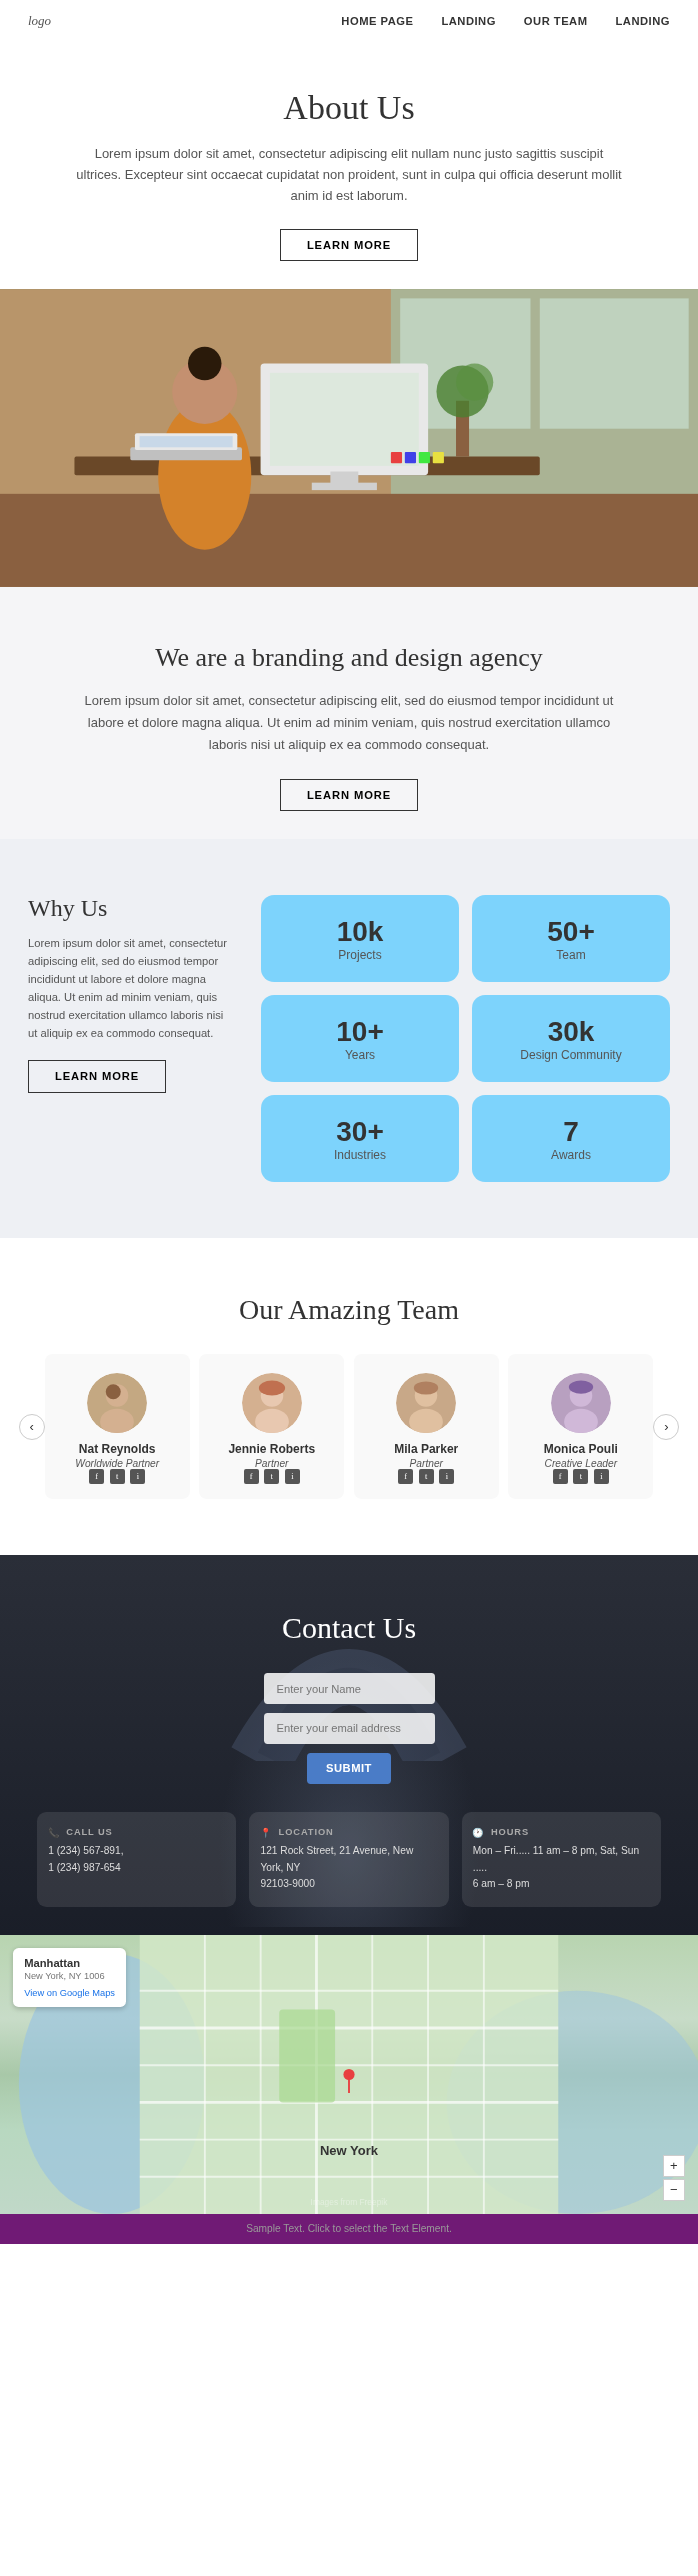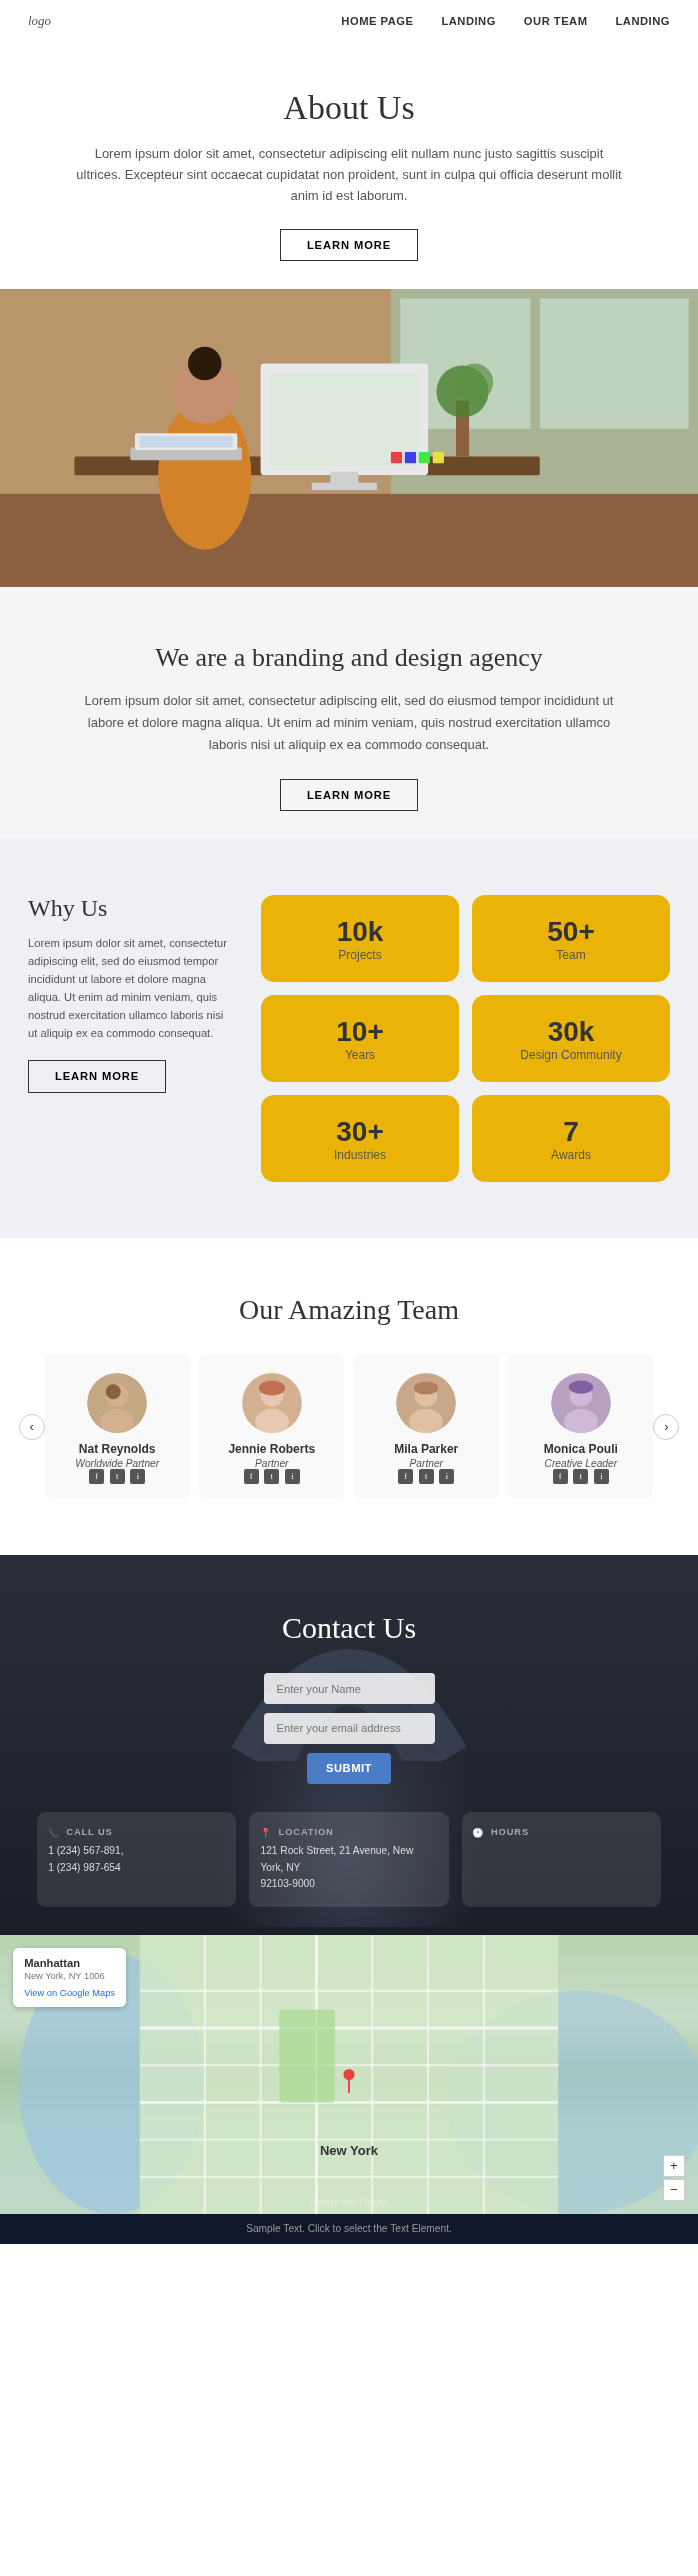--- a/index.html
+++ b/index.html
@@ -72,21 +72,21 @@
     .why-us-section {
       display: flex; padding: 56px 28px; background: #eef0f4; gap: 28px;
     }
     .why-us-left { width: 205px; flex-shrink: 0; }
     .why-us-left h2 { font-size: 24px; font-weight: 400; margin-bottom: 13px; }
     .why-us-left p { font-size: 11.2px; line-height: 1.6; color: #555; margin-bottom: 17px; font-family: Arial, sans-serif; }
     .why-us-right {
       flex: 1; display: grid; grid-template-columns: 1fr 1fr; gap: 13px;
     }
     .stat-card {
-      background: #eab308; border-radius: 13px; padding: 20.5px 15px;
+      background: #7dd3fc; border-radius: 13px; padding: 20.5px 15px;
       text-align: center;
     }
     .stat-card .stat-num {
       font-size: 28px; font-weight: 700; font-family: Arial, sans-serif;
     }
     .stat-card .stat-label {
       font-size: 12px; color: #555; font-family: Arial, sans-serif;
     }
 
     
@@ -202,21 +202,21 @@
       background: #fff; border-radius: 5.6px; padding: 9.3px 11.2px;
       font-size: 10.2px; font-family: Arial, sans-serif; box-shadow: 0 1.9px 5.6px rgba(0,0,0,0.2);
       min-width: 112px;
     }
     .map-info-title { font-weight: 700; font-size: 11.2px; margin-bottom: 1.9px; }
     .map-info-sub { color: #777; font-size: 9.3px; margin-bottom: 5.6px; }
     .map-info-link { color: #1a73e8; font-size: 9.3px; text-decoration: none; }
 
     
     .footer-note {
-      background: #0f172a; text-align: center; padding: 9.3px;
+      background: #701a75; text-align: center; padding: 9.3px;
       font-size: 10.2px; color: #999; font-family: Arial, sans-serif;
     }
 
     
     .freepik-attr {
       position: absolute; bottom: 7.4px; left: 50%; transform: translateX(-50%);
       font-size: 8.4px; color: rgba(255,255,255,0.4); font-family: Arial, sans-serif;
       z-index: 2;
     }
   </style>
@@ -442,20 +442,24 @@
         <div class="contact-card-content">
           <div>121 Rock Street, 21 Avenue, New York, NY</div>
           <div>92103-9000</div>
         </div>
       </div>
       <div class="contact-card">
         <div class="contact-card-title">
           <span>🕐</span>
           <span>HOURS</span>
         </div>
+        <div class="contact-card-content">
+          <div>Mon – Fri..... 11 am – 8 pm, Sat, Sun .....</div>
+          <div>6 am – 8 pm</div>
+        </div>
       </div>
     </div>
   </div>
 </section>
 
 <div class="map-section">
   <div class="map-bg">
     
     <svg width="698" height="279" viewBox="0 0 750 300" xmlns="http://www.w3.org/2000/svg">
 

